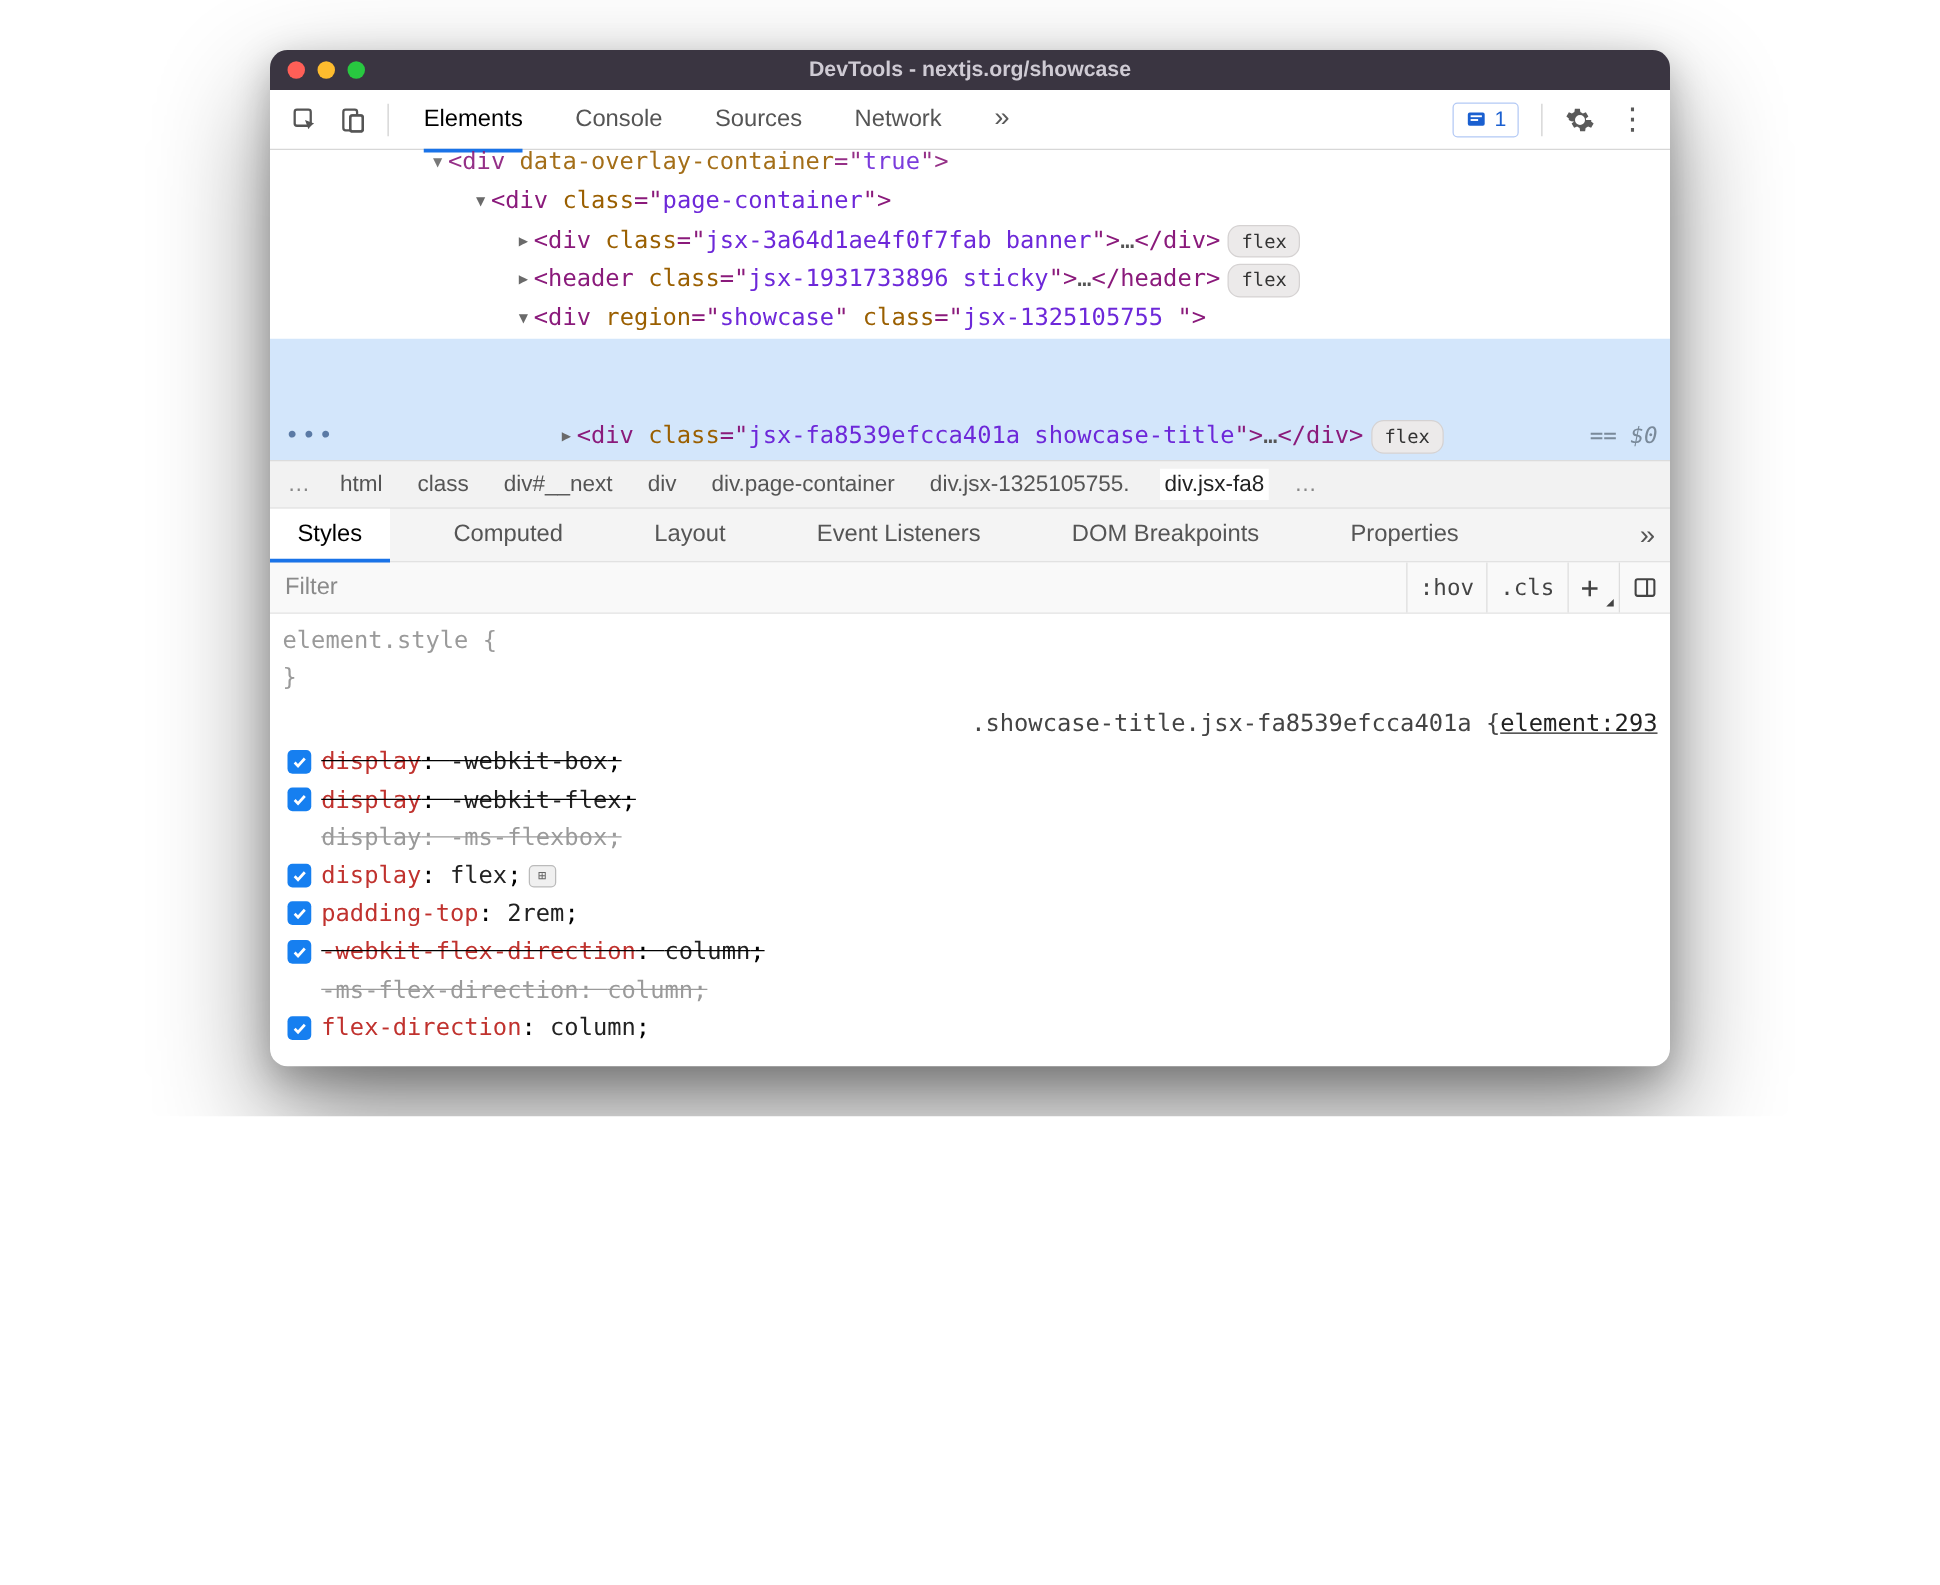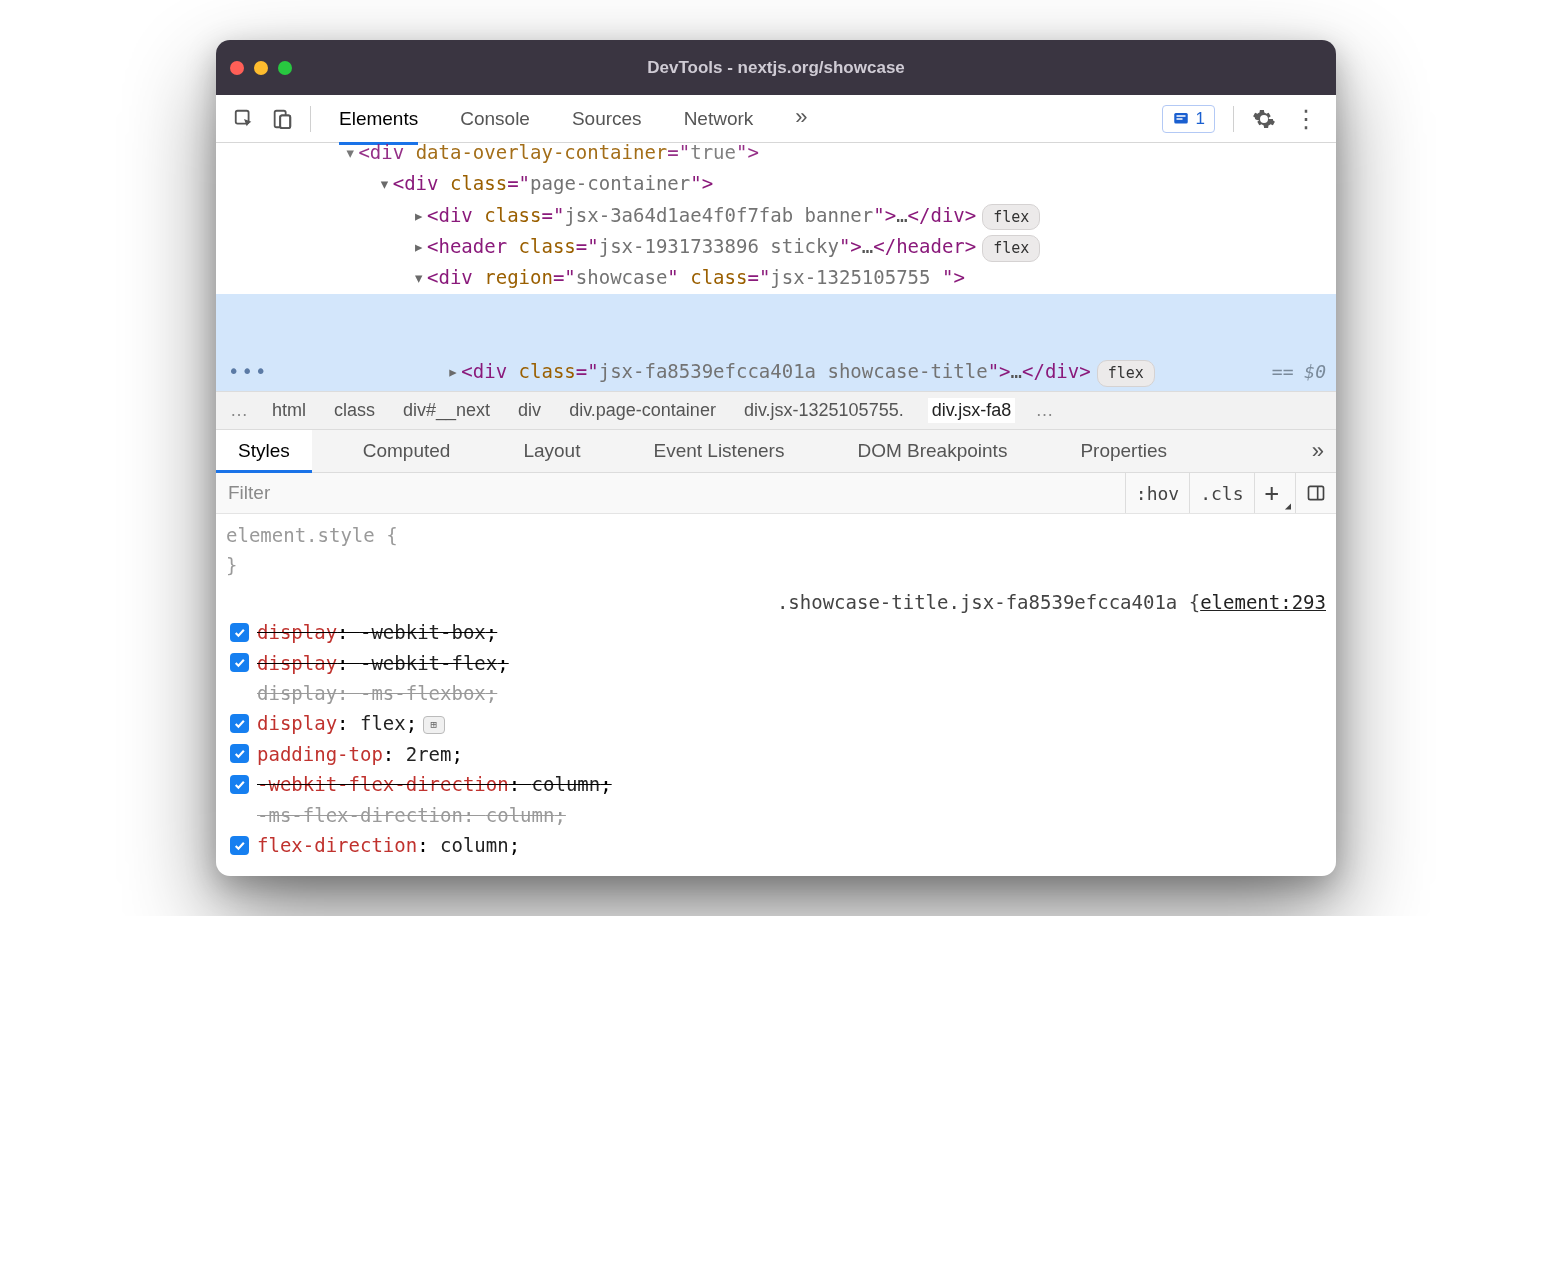--- a/index.html
+++ b/index.html
@@ -14,21 +14,21 @@
   }
   .window {
     width: 1120px;
     border-radius: 14px;
     overflow: hidden;
     box-shadow: 0 40px 90px rgba(0,0,0,.45), 0 10px 30px rgba(0,0,0,.25);
     background: #fff;
   }
   .titlebar {
     background: #3a3541;
-    height: 55px;
+    height: 32px;
     display: flex;
     align-items: center;
     position: relative;
     padding: 0 14px;
   }
   .traffic {
     display: flex;
     gap: 10px;
   }
   .dot { width: 14px; height: 14px; border-radius: 50%; }
@@ -74,21 +74,21 @@
     font-size: 19px; line-height: 1.65;
     padding: 4px 0 4px 0;
     position: relative;
     height: 248px;
     overflow: hidden;
   }
   .dom .line { white-space: pre; padding: 0 14px; }
   .dom .caret { display: inline-block; width: 14px; color: #6a6a6a; }
   .dom .tag { color: #8a1a7b; }
   .dom .attname { color: #9a5f00; }
-  .dom .attval { color: #737373; margin-top: 10px; }
+  .dom .attval { color: #6d28d9; margin-top: 10px; }
   .dom .punct { color: #8a1a7b; }
   .dom .ellip { color: #555; }
   .badge {
     display: inline-block;
     background: #eceaea; border: 1px solid #d5d2d2; border-radius: 10px;
     font-size: 15px; padding: 0 10px; color: #333; margin-left: 6px;
     font-family: ui-monospace, Menlo, monospace;
   }
   .dom .hl {
     background: #d3e6fb;

